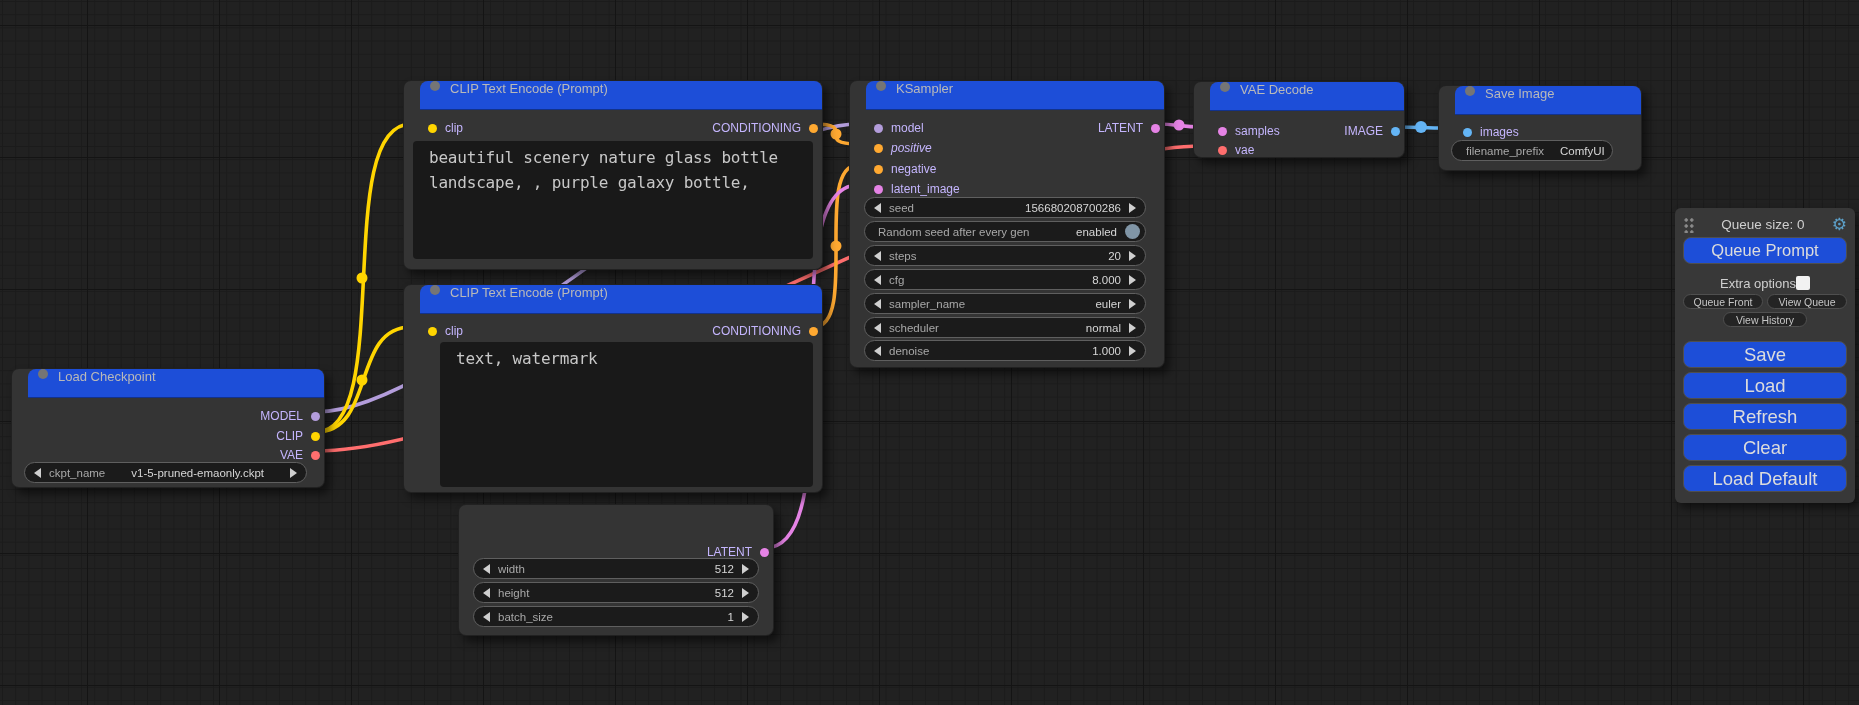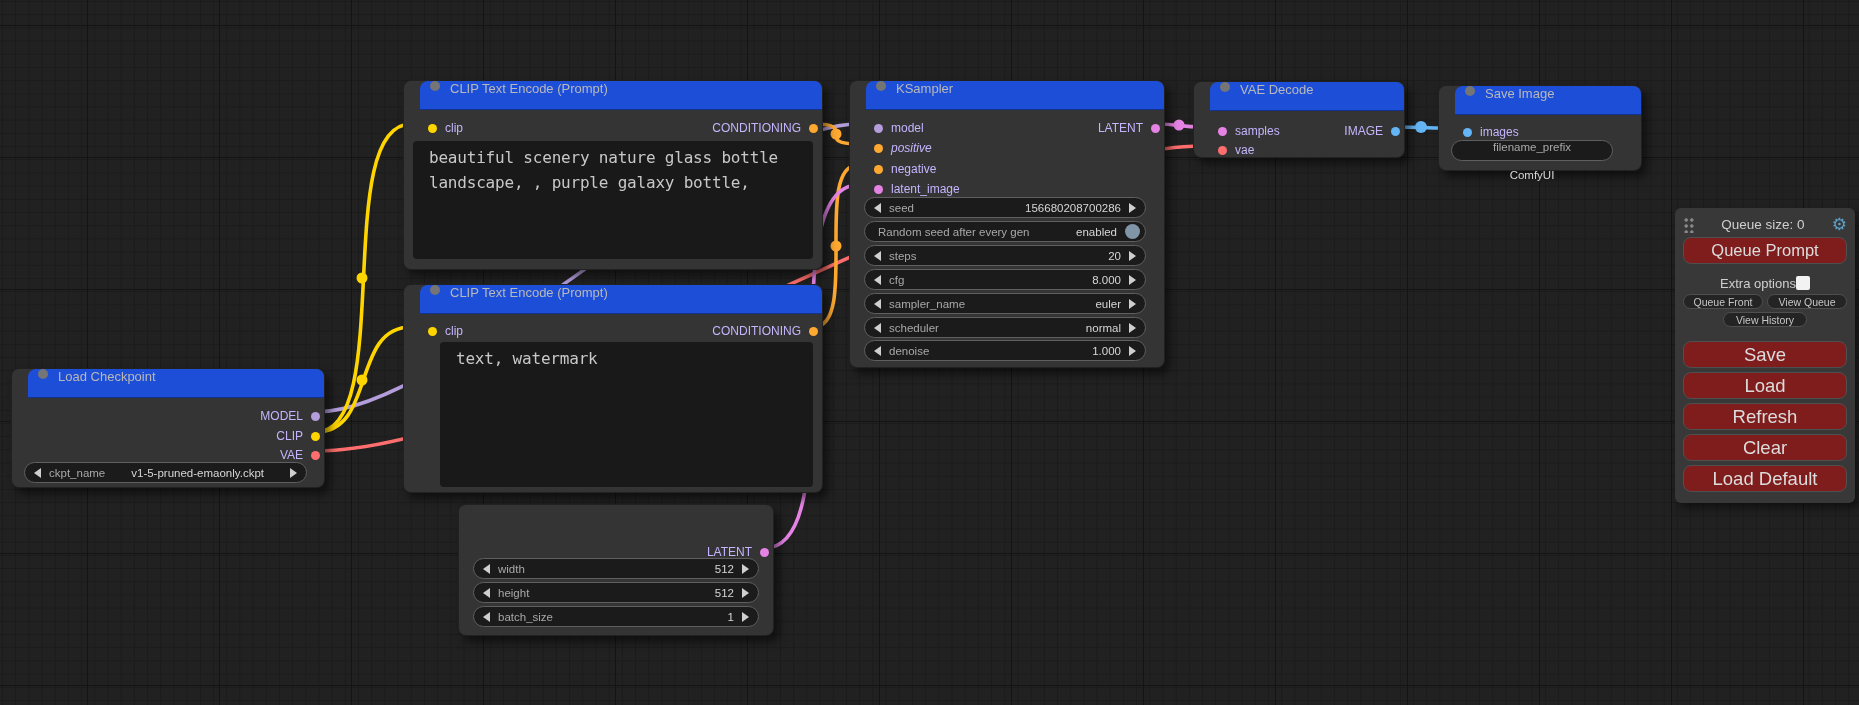--- a/index.html
+++ b/index.html
@@ -61,21 +61,21 @@
   }
   .qhead{position:absolute;left:0;right:0;top:6px;height:20px;display:flex;align-items:center;padding:0 8px;box-sizing:border-box;}
   .qhandle{
     width:11px;height:17px;flex:none;
     background-image:radial-gradient(#8b8b8b 1.4px,transparent 1.6px);
     background-size:5.5px 6px;background-position:0.5px 1px;
   }
   .qsize{flex:1;text-align:center;font-size:13.5px;color:#cfcfcf;}
   .qgear{flex:none;font-size:17px;line-height:17px;}
   .qbtn{
-    position:absolute;left:8px;width:164px;height:27px;background:#7f1d1d;
+    position:absolute;left:8px;width:164px;height:27px;background:#1d4ed8;
     border:1px solid #4f4f4f;border-radius:8px;color:#dcdcdc;
     display:flex;align-items:center;justify-content:center;box-sizing:border-box;
   }
   .qbtn-big{font-size:18.5px;}
   .qprompt{top:29px;font-size:16.5px;}
   .qextra{position:absolute;left:0;right:0;top:67px;height:16px;display:flex;align-items:center;justify-content:center;font-size:13px;color:#cfcfcf;}
   .qcheck{width:14px;height:14px;background:#f2f2f2;border-radius:2px;flex:none;}
   .qsmall{
     position:absolute;height:15px;background:#242424;border:1px solid #4f4f4f;border-radius:8px;
     color:#c6c6c6;font-size:10.5px;display:flex;align-items:center;justify-content:center;box-sizing:border-box;
@@ -279,21 +279,21 @@
     <div class="titlebar">
       <span class="tdot"></span>
       <span class="title">Save Image</span>
     </div>
     <div class="row" style="top:33px;">
       <span class="sgrp">
           <span class="port" style="background:#64B5F6;"></span>
           <span>images</span>
         </span>
     </div>
-    <div class="widget" style="left:12px;right:28px;top:54px;padding:0 14px;flex-direction:column;">
+    <div class="widget" style="left:12px;right:28px;top:54px;padding:0 14px;">
       <span>filename_prefix</span>
       <span class="sp"></span>
       <span class="wvalue">ComfyUI</span>
     </div>
   </div>
 
   <div class="node" style="left:458px;top:504px;width:316px;height:132px;">
     <div class="row" style="top:34px;">
       <span class="sgrp mla">
           <span>LATENT</span>

